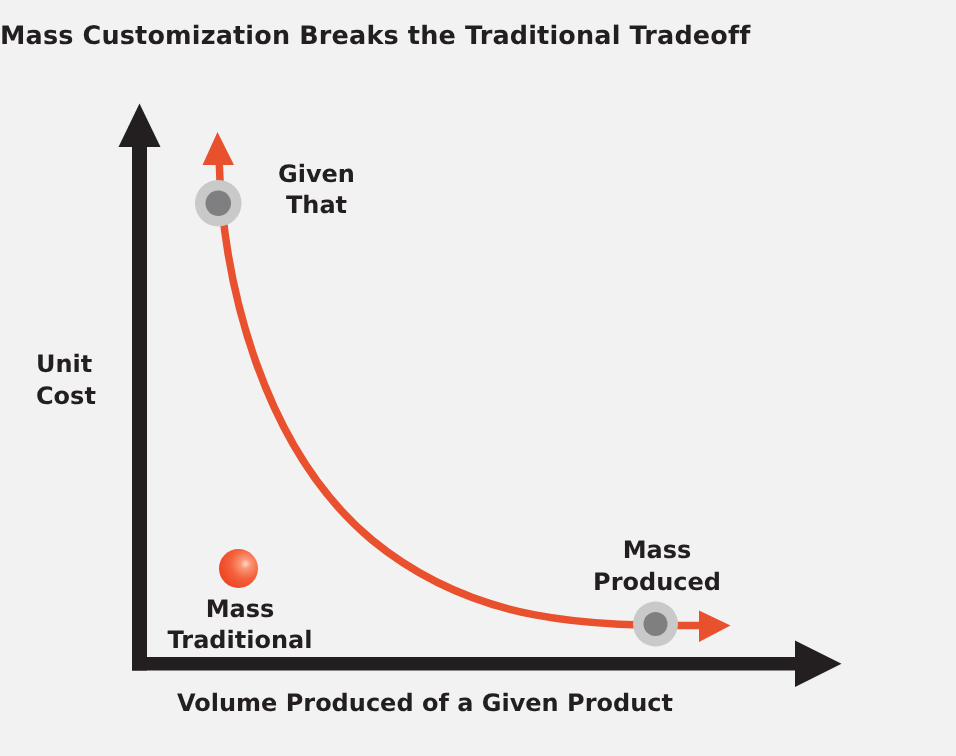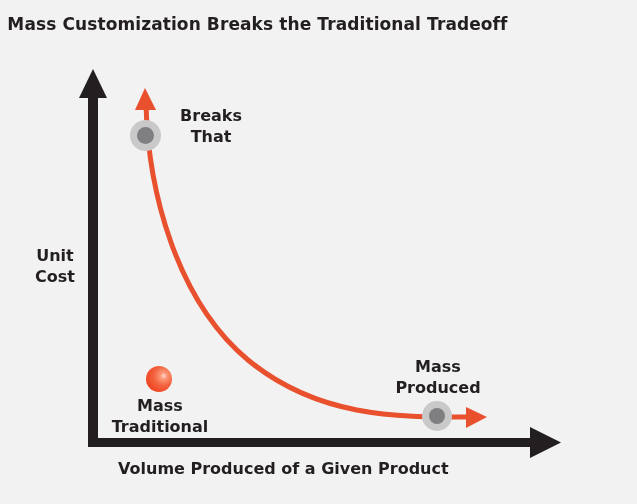--- a/index.html
+++ b/index.html
@@ -17,21 +17,21 @@
     position: relative;
     width: 637px;
     height: 504px;
     background: #f2f2f3;
   }
   .chart-title {
     position: absolute;
     left: 0;
     top: 12px;
     width: 515px;
-    text-align: center;
+    text-align: left;
     font-size: 17px;
     font-weight: bold;
     line-height: 24px;
     color: #231f20;
     letter-spacing: 0.1px;
   }
   .chart-title .title-line {
     display: block;
   }
   #plot-svg {
@@ -41,23 +41,23 @@
   }
   .axis-label {
     position: absolute;
     font-size: 16px;
     font-weight: bold;
     color: #231f20;
     line-height: 21px;
   }
   #y-axis-label {
     left: 24px;
-    top: 245px;
+    top: 232px;
     width: 62px;
-    text-align: center;
+    text-align: left;
   }
   #y-axis-label .lbl-line { display: block; }
   #x-axis-label {
     left: 118px;
     top: 458px;
     width: 430px;
   }
   .point-label {
     position: absolute;
     font-size: 16px;
@@ -138,21 +138,21 @@
 
   <div class="marker marker-halo" id="marker-custom-made-halo"></div>
   <div class="marker marker-core" id="marker-custom-made-core"></div>
 
   <div class="marker marker-halo" id="marker-mass-produced-halo"></div>
   <div class="marker marker-core" id="marker-mass-produced-core"></div>
 
   <div class="marker" id="marker-mass-customized"></div>
 
   <div class="point-label" id="label-custom-made">
-    <span class="lbl-line">Breaks</span>
+    <span class="lbl-line">Given</span>
     <span class="lbl-line">That</span>
   </div>
 
   <div class="point-label" id="label-mass-customized">
     <span class="lbl-line">Mass</span>
     <span class="lbl-line">Traditional</span>
   </div>
 
   <div class="point-label" id="label-mass-produced">
     <span class="lbl-line">Mass</span>

